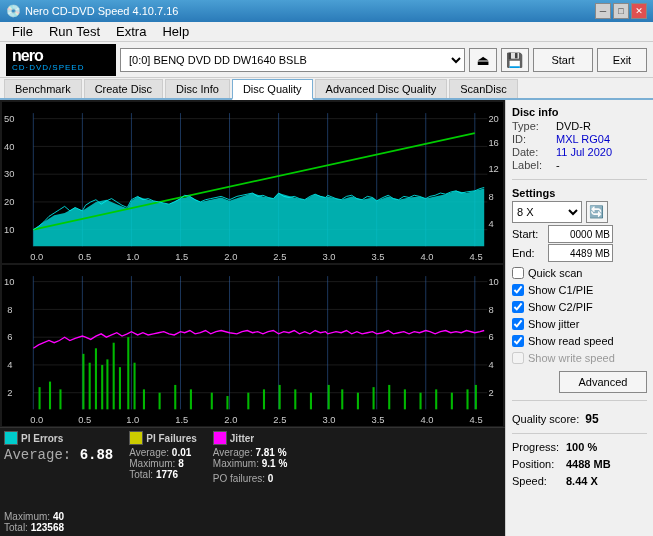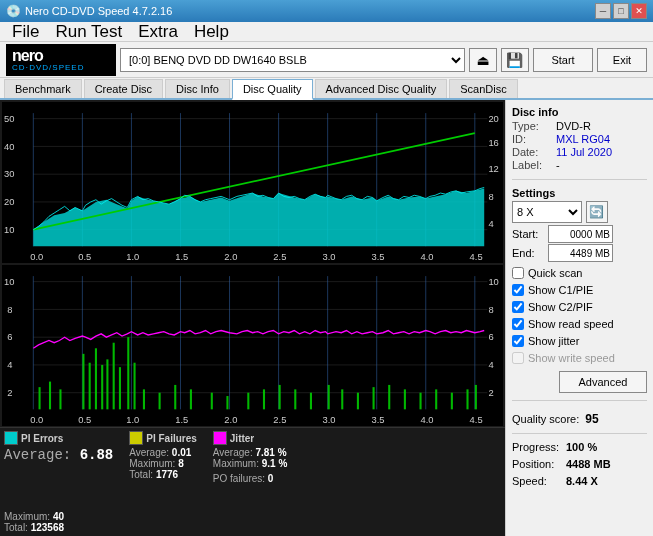--- a/index.html
+++ b/index.html
@@ -6,21 +6,21 @@
     body { width: 653px; height: 536px; font-family: 'Segoe UI', Tahoma, Arial, sans-serif; font-size: 11px; background: #f0f0f0; overflow: hidden; }
     
     
     .title-bar { background: linear-gradient(to bottom, #4a9fd4, #2a7ab8); height: 22px; display: flex; align-items: center; justify-content: space-between; padding: 0 6px; color: white; font-size: 11px; }
     .title-bar-left { display: flex; align-items: center; gap: 4px; }
     .title-bar-controls { display: flex; gap: 2px; }
     .tb-btn { width: 16px; height: 16px; background: #d0d0d0; border: 1px solid #888; cursor: pointer; display: flex; align-items: center; justify-content: center; font-size: 9px; color: #333; }
     
     
     .menu-bar { background: #f0f0f0; height: 20px; display: flex; align-items: center; border-bottom: 1px solid #ccc; padding: 0 4px; }
-    .menu-item { padding: 2px 8px; cursor: pointer; font-size: 17px; color: #000; }
+    .menu-item { padding: 2px 8px; cursor: pointer; font-size: 13px; color: #000; }
     
     
     .toolbar { background: #f0f0f0; height: 36px; display: flex; align-items: center; padding: 2px 6px; gap: 4px; border-bottom: 1px solid #ccc; }
     .drive-select { flex: 1; height: 24px; border: 1px solid #888; background: white; padding: 0 4px; font-size: 11px; }
     .toolbar-icon-btn { width: 28px; height: 24px; border: 1px solid #888; background: #f5f5f5; cursor: pointer; display: flex; align-items: center; justify-content: center; font-size: 14px; }
     .start-btn { width: 60px; height: 24px; border: 1px solid #888; background: #f5f5f5; cursor: pointer; font-size: 11px; }
     .exit-btn { width: 50px; height: 24px; border: 1px solid #888; background: #f5f5f5; cursor: pointer; font-size: 11px; }
     
     
     .tabs { background: #f0f0f0; height: 22px; display: flex; align-items: flex-end; padding: 0 4px; border-bottom: 2px solid #7bafd4; }
@@ -57,21 +57,21 @@
     .nero-logo-container { display: flex; align-items: center; background: #000; padding: 2px 6px; width: 110px; height: 32px; }
     .nero-text { color: white; font-size: 16px; font-weight: bold; letter-spacing: -1px; }
     .nero-sub { color: #00aaff; font-size: 8px; letter-spacing: 1px; margin-top: -2px; }
   </style>
 </head>
 <body>
 
 <div class="title-bar">
   <div class="title-bar-left">
     <span style="font-size:12px;">💿</span>
-    <span>Nero CD-DVD Speed 4.7.2.16</span>
+    <span>Nero CD-DVD Speed 4.10.7.16</span>
   </div>
   <div class="title-bar-controls">
     <div class="tb-btn">─</div>
     <div class="tb-btn">□</div>
     <div class="tb-btn" style="background:#e05050;color:white;">✕</div>
   </div>
 </div>
 
 <div class="menu-bar">
   <span class="menu-item">File</span>
@@ -359,25 +359,25 @@
     <div class="checkbox-row">
       <input type="checkbox" checked="" style="">
       <span>Show C1/PIE</span>
     </div>
     <div class="checkbox-row">
       <input type="checkbox" checked="" style="">
       <span>Show C2/PIF</span>
     </div>
     <div class="checkbox-row">
       <input type="checkbox" checked="" style="">
+      <span>Show jitter</span>
+    </div>
+    <div class="checkbox-row">
+      <input type="checkbox" checked="" style="">
       <span>Show read speed</span>
-    </div>
-    <div class="checkbox-row">
-      <input type="checkbox" checked="" style="">
-      <span>Show jitter</span>
     </div>
     <div class="checkbox-row">
       <input type="checkbox" disabled="" style="">
       <span style="color:#999;">Show write speed</span>
     </div>
 
     <div style="display:flex;justify-content:flex-end;">
       <button class="advanced-btn">Advanced</button>
     </div>
 

